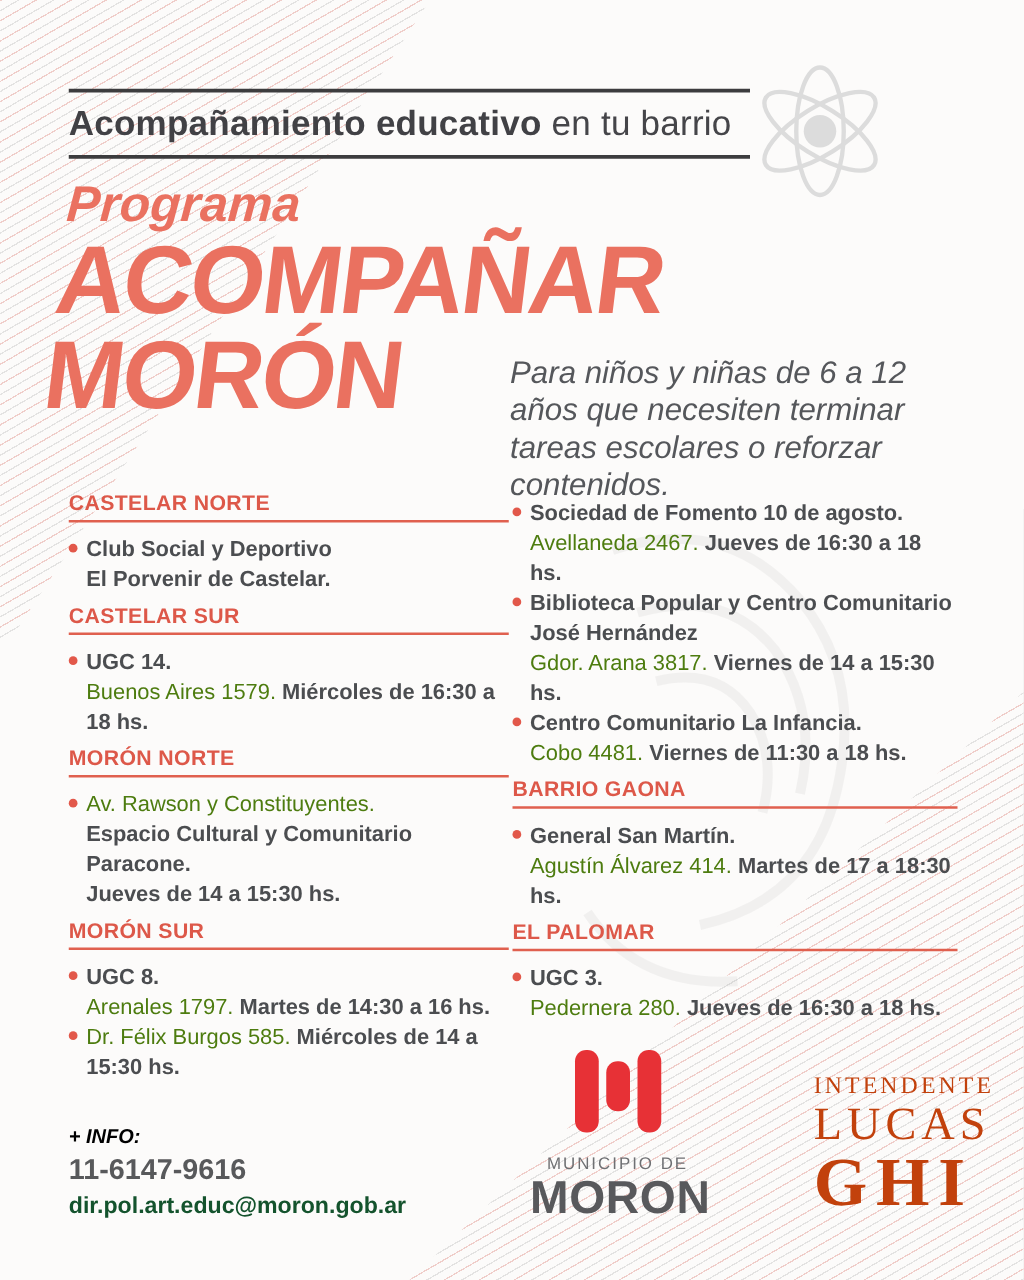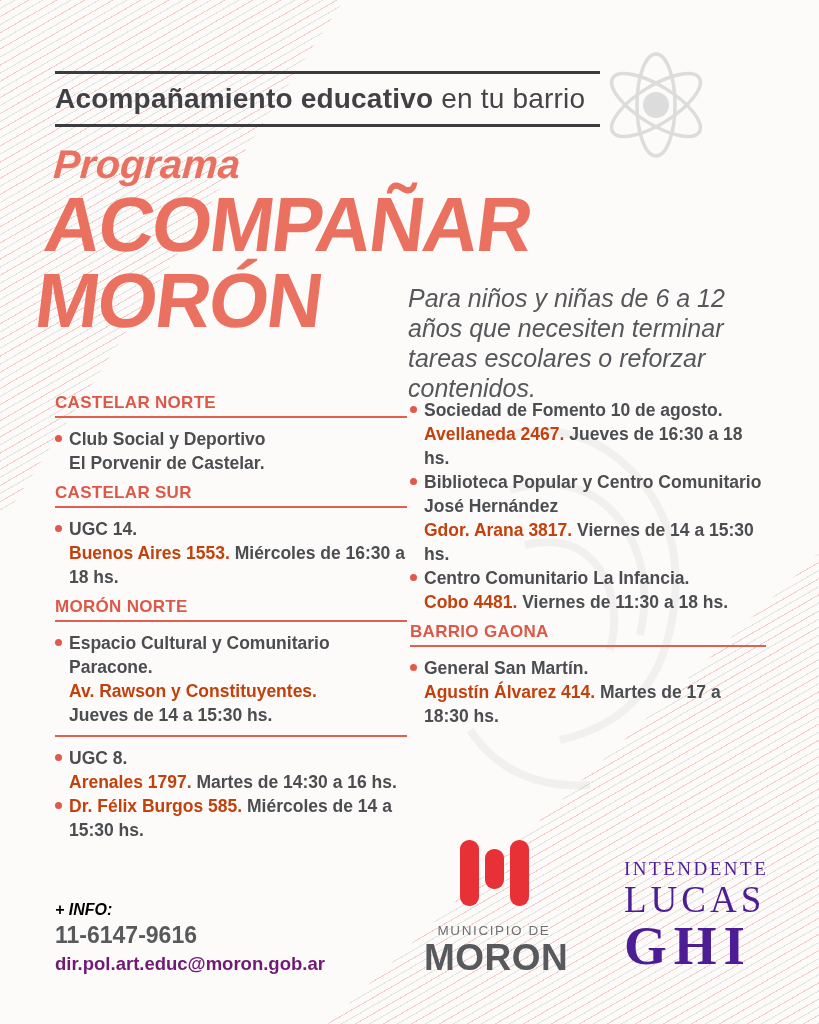--- a/index.html
+++ b/index.html
@@ -60,37 +60,37 @@
     color:#dd5849; letter-spacing:.3px;
   }
   .sec-rule{ height:2px; background:#e0604f; margin:3px 0 9px 0; }
   .item{ position:relative; padding-left:14px; }
   .bullet{
     position:absolute; left:0; top:8px; width:7px; height:7px;
     border-radius:50%; background:#e2584a;
   }
   .line{ font-size:17.5px; line-height:24px; }
   .line .bld{ font-weight:700; color:#4b4d50; }
-  .line .reg{ font-weight:700; color:#c2410c; }
+  .line .reg{ font-weight:400; color:#4d7c0f; }
 
   
   .info{ position:absolute; left:55px; top:901px; }
   .info .label{ font-size:16px; font-weight:700; font-style:italic; color:#000000; }
   .info .phone{ font-size:23px; font-weight:700; color:#58595b; margin-top:3px; }
-  .info .email{ font-size:18.5px; font-weight:700; color:#701a75; margin-top:4px; }
+  .info .email{ font-size:18.5px; font-weight:700; color:#14532d; margin-top:4px; }
 
   .municipio{ position:absolute; left:424px; top:840px; width:140px; text-align:center; }
   .m-mark{ display:flex; justify-content:center; align-items:flex-start; gap:6px; height:66px; }
   .m-mark .bar{ width:19px; border-radius:9px; background:#e73136; }
   .m-mark .bar.tall{ height:66px; }
   .m-mark .bar.short{ height:40px; margin-top:9px; }
   .municipio .l1{ margin-top:17px; font-size:13.5px; letter-spacing:1.6px; color:#6f7073; }
   .municipio .l2{ font-size:37px; font-weight:700; letter-spacing:.5px; color:#58595c; line-height:40px; }
 
-  .intendente{ position:absolute; left:624px; top:857px; font-family:"Liberation Serif", serif; color:#4c1d95; }
+  .intendente{ position:absolute; left:651px; top:857px; font-family:"Liberation Serif", serif; color:#c2410c; }
   .intendente .l1{ font-size:19px; letter-spacing:2.5px; line-height:24px; }
   .intendente .l2{ font-size:37px; letter-spacing:4px; line-height:38px; }
   .intendente .l3{ font-size:55px; font-weight:700; letter-spacing:7px; line-height:54px; }
 </style>
 </head>
 <body>
 
 <div class="page">
 
   <div class="stripes top-left"></div>
@@ -137,37 +137,38 @@
           </div>
         </div>
       </section>
       <section>
         <h3>CASTELAR SUR</h3>
         <div class="sec-rule"></div>
         <div class="item">
           <span class="bullet"></span>
           <div>
             <div class="line"><span class="bld">UGC 14.</span></div>
-            <div class="line"><span class="reg">Buenos Aires 1553. </span><span class="bld">Miércoles de 16:30 a 18 hs.</span></div>
+            <div class="line"><span class="reg">Buenos Aires 1579. </span><span class="bld">Miércoles de 16:30 a 18 hs.</span></div>
           </div>
         </div>
       </section>
       <section>
         <h3>MORÓN NORTE</h3>
         <div class="sec-rule"></div>
         <div class="item">
           <span class="bullet"></span>
           <div>
+            <div class="line"><span class="reg">Av. Rawson y Constituyentes.</span></div>
             <div class="line"><span class="bld">Espacio Cultural y Comunitario Paracone.</span></div>
-            <div class="line"><span class="reg">Av. Rawson y Constituyentes.</span></div>
             <div class="line"><span class="bld">Jueves de 14 a 15:30 hs.</span></div>
           </div>
         </div>
       </section>
       <section>
+        <h3>MORÓN SUR</h3>
         <div class="sec-rule"></div>
         <div class="item">
           <span class="bullet"></span>
           <div>
             <div class="line"><span class="bld">UGC 8.</span></div>
             <div class="line"><span class="reg">Arenales 1797. </span><span class="bld">Martes de 14:30 a 16 hs.</span></div>
           </div>
         </div>
         <div class="item">
           <span class="bullet"></span>
@@ -203,20 +204,31 @@
         </div>
       </section>
       <section>
         <h3>BARRIO GAONA</h3>
         <div class="sec-rule"></div>
         <div class="item">
           <span class="bullet"></span>
           <div>
             <div class="line"><span class="bld">General San Martín.</span></div>
             <div class="line"><span class="reg">Agustín Álvarez 414. </span><span class="bld">Martes de 17 a 18:30 hs.</span></div>
+          </div>
+        </div>
+      </section>
+      <section>
+        <h3>EL PALOMAR</h3>
+        <div class="sec-rule"></div>
+        <div class="item">
+          <span class="bullet"></span>
+          <div>
+            <div class="line"><span class="bld">UGC 3.</span></div>
+            <div class="line"><span class="reg">Pedernera 280. </span><span class="bld">Jueves de 16:30 a 18 hs.</span></div>
           </div>
         </div>
       </section>
     </div>
 
   <div class="info">
     <div class="label">+ INFO:</div>
     <div class="phone">11-6147-9616</div>
     <div class="email">dir.pol.art.educ@moron.gob.ar</div>
   </div>

